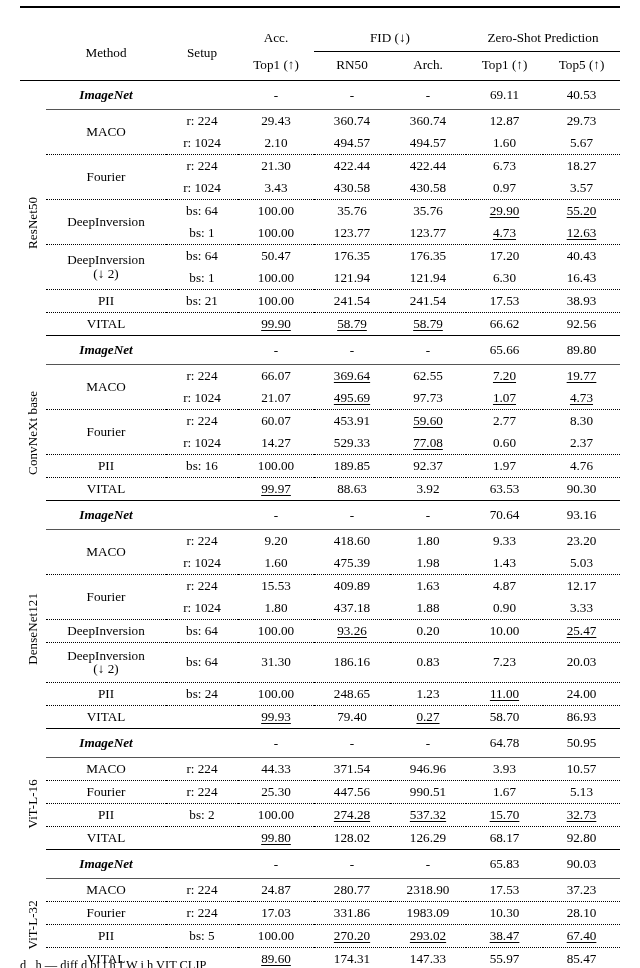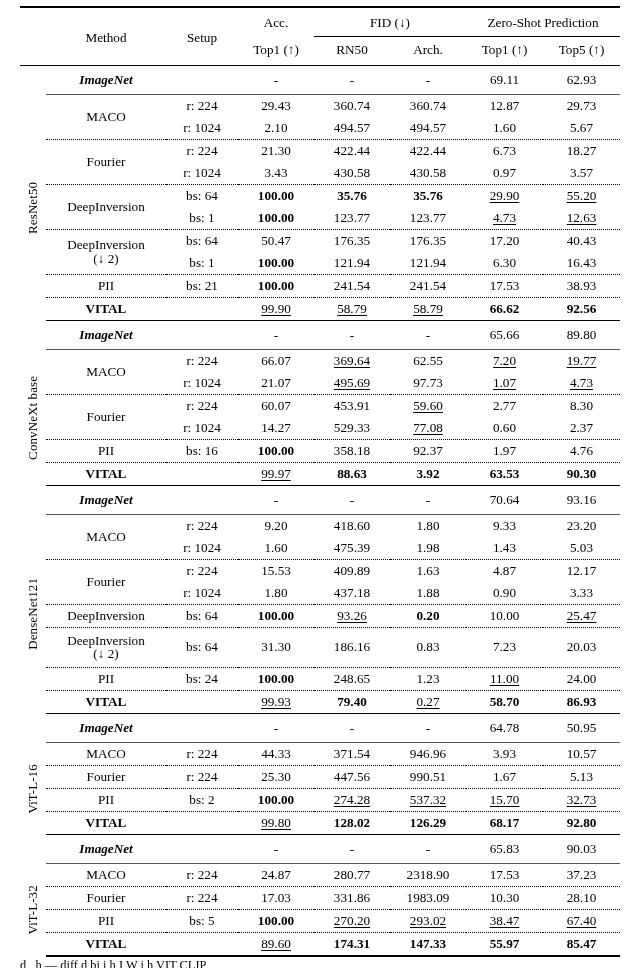--- a/index.html
+++ b/index.html
@@ -62,29 +62,29 @@
 
   
   tr.dotrow td {
     height: 0;
     line-height: 0;
     font-size: 0;
     border-top: 1.6px dotted #000;
   }
 
   
-  .hdr-row1 td { padding: 5px 0 3px 0; height: 20px; }
+  .hdr-row1 td { padding: 20px 0 3px 0; height: 20px; }
   .hdr-row2 td { padding: 3px 0 5px 0; height: 20px; }
 
   
   tr.datarow td { padding: 2.5px 0 2.5px 0; height: 17px; }
   tr.tallrow td { padding: 5.5px 0 5.5px 0; }
 
   .italic { font-style: italic; font-weight: bold; }
-  .b { font-weight: bold; }
+  .b { font-weight: normal; }
   .u { text-decoration: underline; text-underline-offset: 1.5px; font-family: Liberation Serif, serif; }
 
   
   td.rotcell {
     position: relative;
     width: 26px;
     padding: 0;
   }
   .rotlabel {
     transform: rotate(-90deg);
@@ -160,21 +160,21 @@
 
     <tbody id="tbody">
         <tr class="datarow tallrow">
           <td></td>
           <td class="method italic">ImageNet</td>
           <td class="setup"></td>
           <td class="num">-</td>
           <td class="num">-</td>
           <td class="num">-</td>
           <td class="num">69.11</td>
-          <td class="num">62.93</td>
+          <td class="num">40.53</td>
         </tr>
         <tr>
           <td></td>
           <td colspan="7" class="greyline" style="height: 0px; line-height: 0; font-size: 0px;"></td>
         </tr>
         <tr class="datarow">
           <td class="rotcell" rowspan="16">
             <div class="rotwrap">
               <span class="rotlabel">ResNet50</span>
             </div>
@@ -348,21 +348,21 @@
           <td class="num">2.37</td>
         </tr>
         <tr class="dotrow">
           <td></td>
           <td colspan="7"></td>
         </tr>
         <tr class="datarow">
           <td class="method" rowspan="1">PII</td>
           <td class="setup">bs: 16</td>
           <td class="num b">100.00</td>
-          <td class="num">358.18</td>
+          <td class="num">189.85</td>
           <td class="num">92.37</td>
           <td class="num">1.97</td>
           <td class="num">4.76</td>
         </tr>
         <tr class="dotrow">
           <td></td>
           <td colspan="7"></td>
         </tr>
         <tr class="datarow">
           <td class="method b">VITAL</td>

